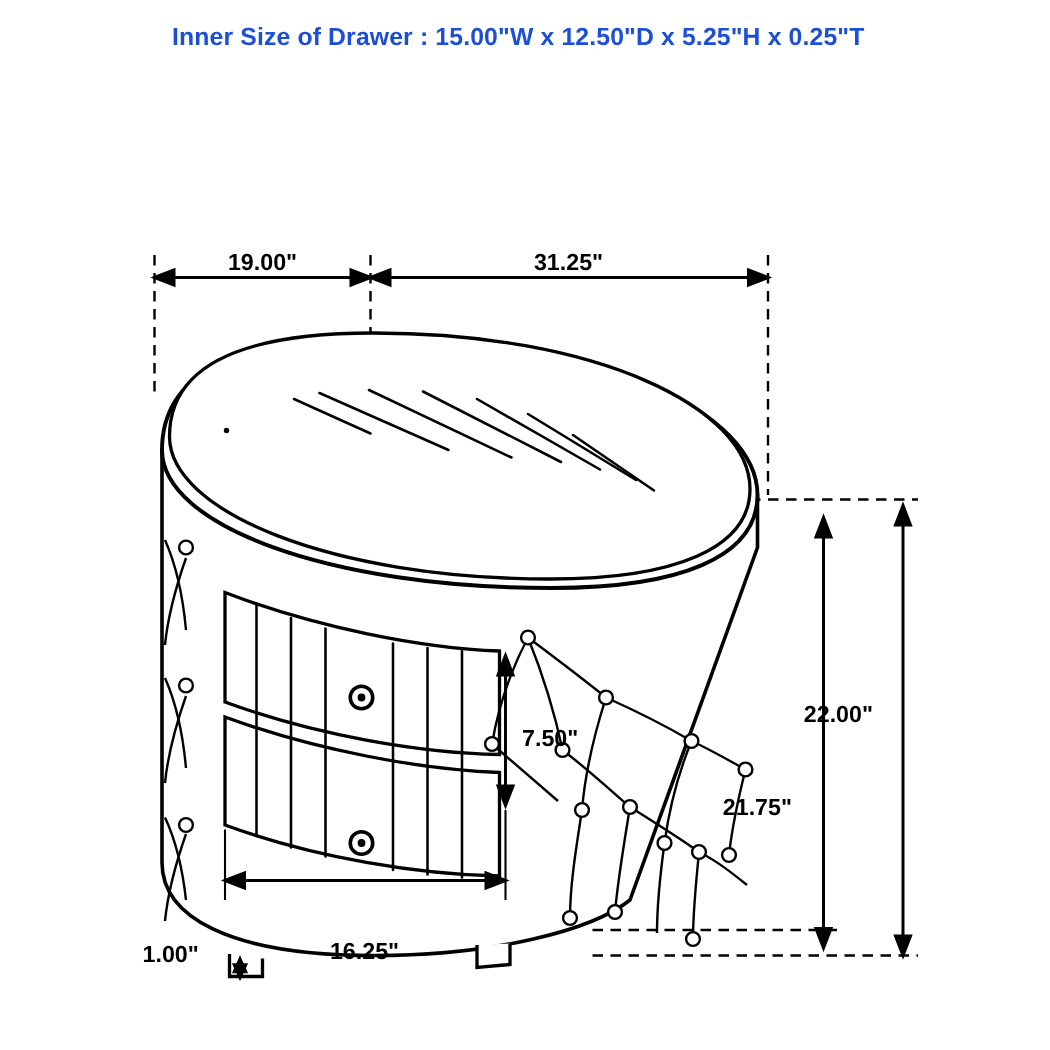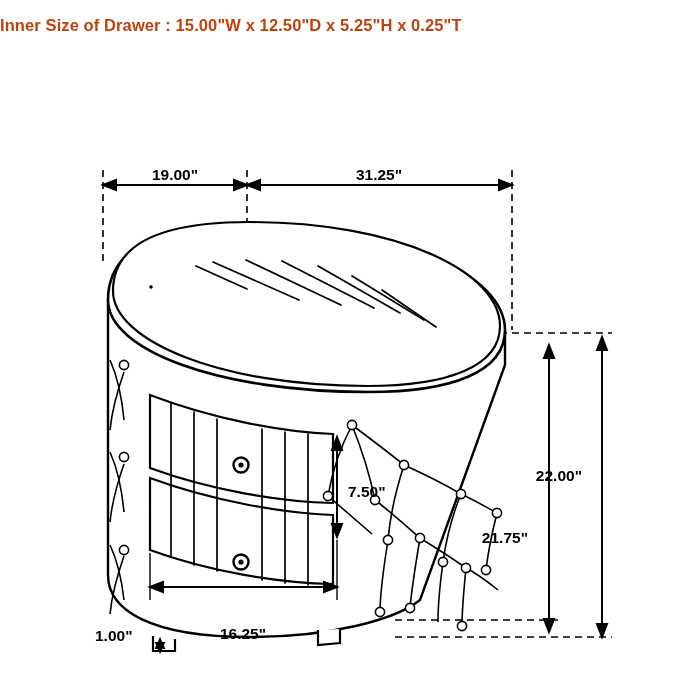--- a/index.html
+++ b/index.html
@@ -13,23 +13,24 @@
     height: 700px;
     background: #ffffff;
     font-family: "Liberation Sans", sans-serif;
     overflow: hidden;
   }
   #title {
     position: absolute;
     top: 16px;
     left: 0;
     width: 691px;
+    text-align: center;
     font-size: 16.5px;
     font-weight: bold;
-    color: #c2410c;
+    color: #1d4ed8;
     letter-spacing: 0.1px;
   }
   svg#drawing {
     position: absolute;
     top: 0;
     left: 0;
     width: 700px;
     height: 700px;
   }
   .dimtext {

